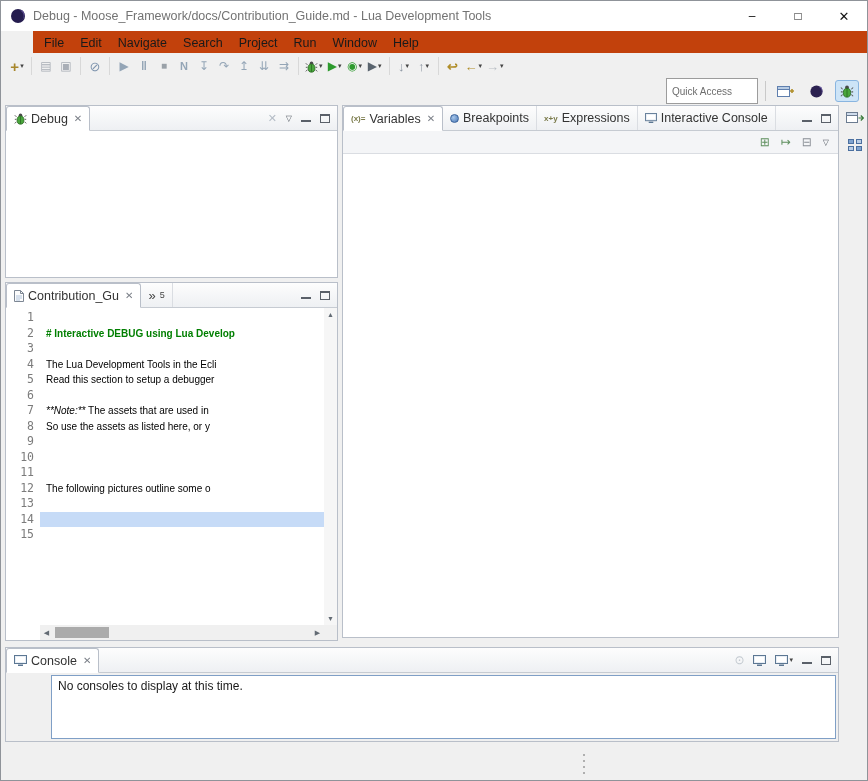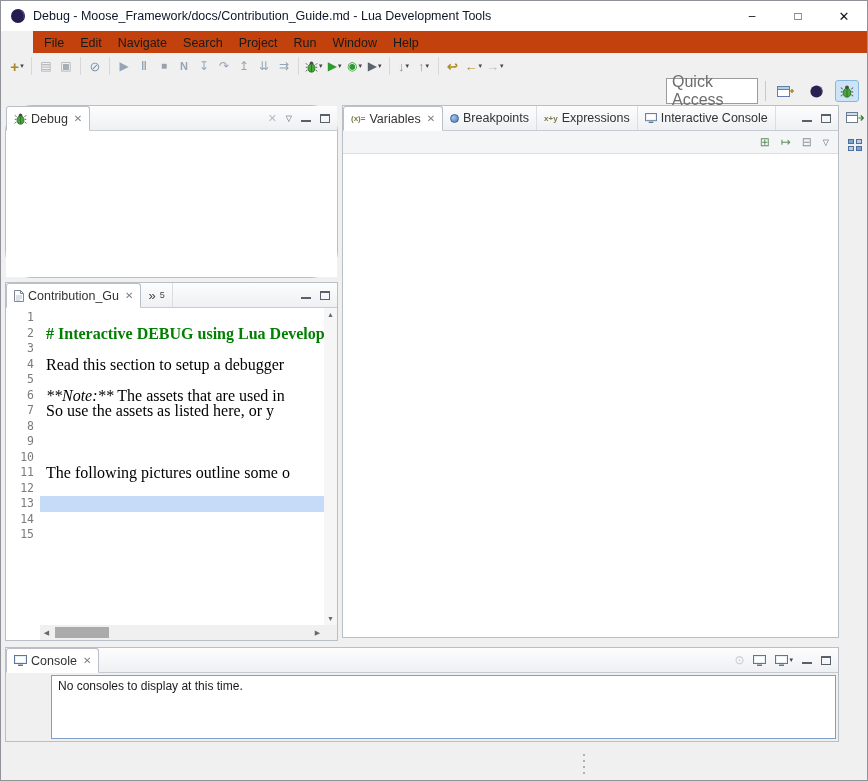--- a/index.html
+++ b/index.html
@@ -5,21 +5,21 @@
   * { margin:0; padding:0; box-sizing:border-box; }
   html,body { width:868px; height:781px; }
   body {
     position:relative; background:#f0f0f0; overflow:hidden;
     font-family:"Liberation Sans", sans-serif; font-size:13px; color:#1a1a1a;
     border:1px solid #8f9399;
   }
   
   .titlebar { position:absolute; left:0; top:0; width:100%; height:30px; background:#ffffff; display:flex; align-items:center; }
   .app-icon { margin:0 7px 0 9px; display:flex; }
-  .title-text { font-size:12.5px; color:#0f172a; }
+  .title-text { font-size:12.5px; color:#737373; }
   .win-controls { margin-left:auto; display:flex; height:100%; }
   .win-btn { width:46px; display:flex; align-items:center; justify-content:center; font-size:12px; color:#111; }
   .win-btn.close { font-size:13px; }
   
   .menubar { position:absolute; left:0; top:30px; width:100%; height:22px; display:flex; align-items:flex-end; padding-left:3px; background:#c2410c;margin-left:32px; }
   .menu-item { padding:3px 8px; font-size:12.5px; }
   
   .toolbar { position:absolute; left:0; top:52px; width:100%; height:26px; display:flex; align-items:center; padding-left:6px; background:#f0f0f0; }
   .tbtn { height:22px; min-width:20px; display:inline-flex; align-items:center; justify-content:center; padding:0 2px; border-radius:2px; }
   .tbtn .g { font-size:12px; line-height:1; color:#94a5b6; }
@@ -31,48 +31,48 @@
   .tbtn[data-name="terminate-icon"] .g { color:#9aa1a8; font-size:10px; }
   .tbtn[data-name="suspend-icon"] .g { font-weight:bold; }
   .tbtn[data-name="disconnect-icon"] .g { font-size:11px; font-weight:bold; }
   .tbtn[data-name="run-icon"] .g, .tbtn[data-name="coverage-icon"] .g { color:#2e9b2e; font-size:12px; }
   .tbtn[data-name="external-tools-icon"] .g { color:#5a646e; }
   .tbtn[data-name="next-annotation-icon"] .g, .tbtn[data-name="previous-annotation-icon"] .g { color:#8c96a2; font-size:13px; }
   .tbtn[data-name="last-edit-location-icon"] .g, .tbtn[data-name="back-icon"] .g { color:#b08e2a; font-size:13px; font-weight:bold; }
   .tbtn[data-name="forward-icon"] .g { color:#b9bec4; font-size:13px; font-weight:bold; }
   
   .toolbar2 { position:absolute; left:0; top:78px; width:100%; height:24px; display:flex; align-items:center; justify-content:flex-end; padding-right:8px; gap:7px; background:#f0f0f0; }
-  .quick-access { width:92px; height:19px; border:1px solid #9c9c9c; background:#fff; color:#6d6d6d; font-size:16px; display:flex; align-items:center; padding:12px 5px; }
+  .quick-access { width:92px; height:19px; border:1px solid #9c9c9c; background:#fff; color:#6d6d6d; font-size:10px; display:flex; align-items:center; padding:12px 5px; }
   .t2sep { width:1px; height:20px; background:#c9c9c9; }
   .persp-btn { width:24px; height:22px; display:flex; align-items:center; justify-content:center; border-radius:3px; }
   .persp-btn.selected { background:#cde4f7; border:1px solid #89b5e0; }
   
   .panel { position:absolute; background:#fff; border:1px solid #b9bfc9; }
   .tabstrip { height:25px; background:linear-gradient(#fdfdfd,#eef0f3); border-bottom:1px solid #c6cbd2; display:flex; align-items:stretch; }
   .tab { display:flex; align-items:center; padding:0 7px; gap:4px; font-size:12.5px; color:#333; border-right:1px solid #dadde2; white-space:nowrap; }
   .tab.selected { background:#fff; border:1px solid #b9bfc9; border-bottom:1px solid #fff; border-radius:3px 3px 0 0; margin-bottom:-1px; position:relative; }
   .tab .x { color:#7a7f87; font-size:10px; margin-left:2px; }
   .strip-actions { margin-left:auto; display:flex; align-items:center; gap:9px; padding-right:7px; }
   .ic-min { display:inline-block; width:10px; height:8px; border-bottom:2px solid #5a6069; }
   .ic-max { display:inline-block; width:10px; height:9px; border:1px solid #5a6069; border-top-width:2px; }
   .view-menu { font-size:8px; color:#5a6069; }
   .panel-content { position:absolute; left:0; right:0; bottom:0; top:25px; background:#fff; }
   
-  #debug-panel { left:4px; top:104px; width:333px; height:173px;border-radius:27px; }
+  #debug-panel { left:4px; top:104px; width:333px; height:173px; }
   #debug-panel .gray-x { color:#b4bcc6; font-size:11px; }
   
   #editor-panel { left:4px; top:281px; width:333px; height:359px; }
   .overflow-tab { font-size:13px; color:#444; }
   .overflow-tab .cnt { font-size:9px; vertical-align:sub; }
   .editor-body { position:absolute; left:0; right:0; top:25px; bottom:0; }
   .gutter { position:absolute; left:0; top:0; bottom:15px; width:34px; background:#fff; color:#7b7b7b;
             font-family:"DejaVu Sans Mono", monospace; font-size:11.5px; text-align:right; padding:2px 6px 0 0; }
   .gutter .ln { height:15.5px; line-height:15.5px; }
   .code { position:absolute; left:34px; right:13px; top:0; bottom:15px; overflow:hidden;
-          font-family:Liberation Serif, serif; font-size:16px; color:#000; padding-top:2px; }
+          font-family:Liberation Sans, sans-serif; font-size:10px; color:#000; padding-top:2px; }
   .cl { height:15.5px; line-height:15.5px; padding-left:6px; white-space:pre; }
   .cl.heading { color:#007f00; font-weight:bold; }
   .cl.caret { background:#c6dbf7; }
   .md-emph { font-style:italic; }
   .vsb { position:absolute; right:0; top:0; bottom:15px; width:13px; background:#f6f6f6;
          display:flex; flex-direction:column; justify-content:space-between; align-items:center; padding:3px 0; }
   .sb-ar { font-size:7px; color:#636b74; line-height:1; }
   .hsb { position:absolute; left:34px; right:13px; bottom:0; height:15px; background:#f0f0f0; display:flex; align-items:center; }
   .hsb .cap { width:13px; text-align:center; }
   .hsb .track { flex:1; height:100%; position:relative; }
@@ -303,20 +303,21 @@
       <div class="ln">11</div>
       <div class="ln">12</div>
       <div class="ln">13</div>
       <div class="ln">14</div>
       <div class="ln">15</div>
     </div>
     <div class="code" data-name="code-editor-area">
       <div class="cl" data-name="code-line"></div>
       <div class="cl heading" data-name="code-line-heading"># Interactive DEBUG using Lua Develop</div>
       <div class="cl" data-name="code-line"></div>
+      <div class="cl" data-name="code-line">The Lua Development Tools in the Ecli</div>
       <div class="cl" data-name="code-line">Read this section to setup a debugger</div>
       <div class="cl" data-name="code-line"></div>
       <div class="cl" data-name="code-line"><span class="md-emph">**Note:**</span><span> The assets that are used in</span></div>
       <div class="cl" data-name="code-line">So use the assets as listed here, or y</div>
       <div class="cl" data-name="code-line"></div>
       <div class="cl" data-name="code-line"></div>
       <div class="cl" data-name="code-line"></div>
       <div class="cl" data-name="code-line">The following pictures outline some o</div>
       <div class="cl" data-name="code-line"></div>
       <div class="cl caret" data-name="caret-line"></div>

